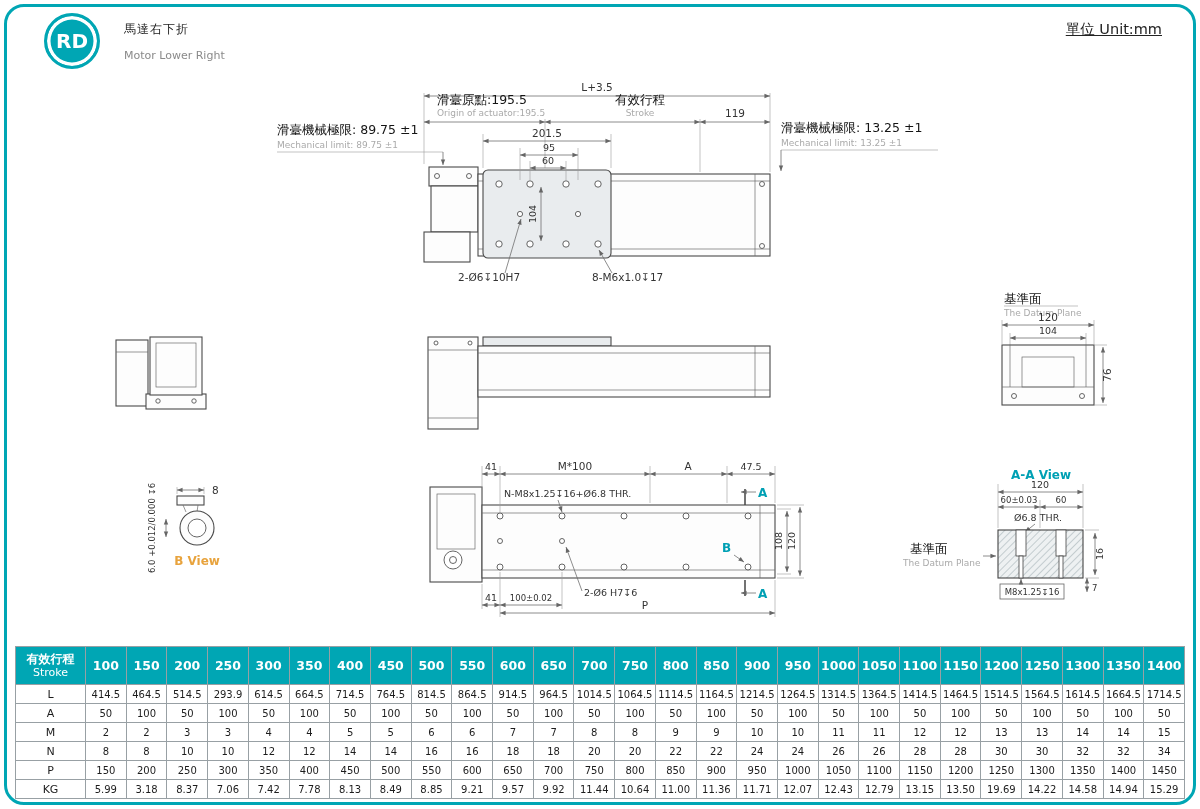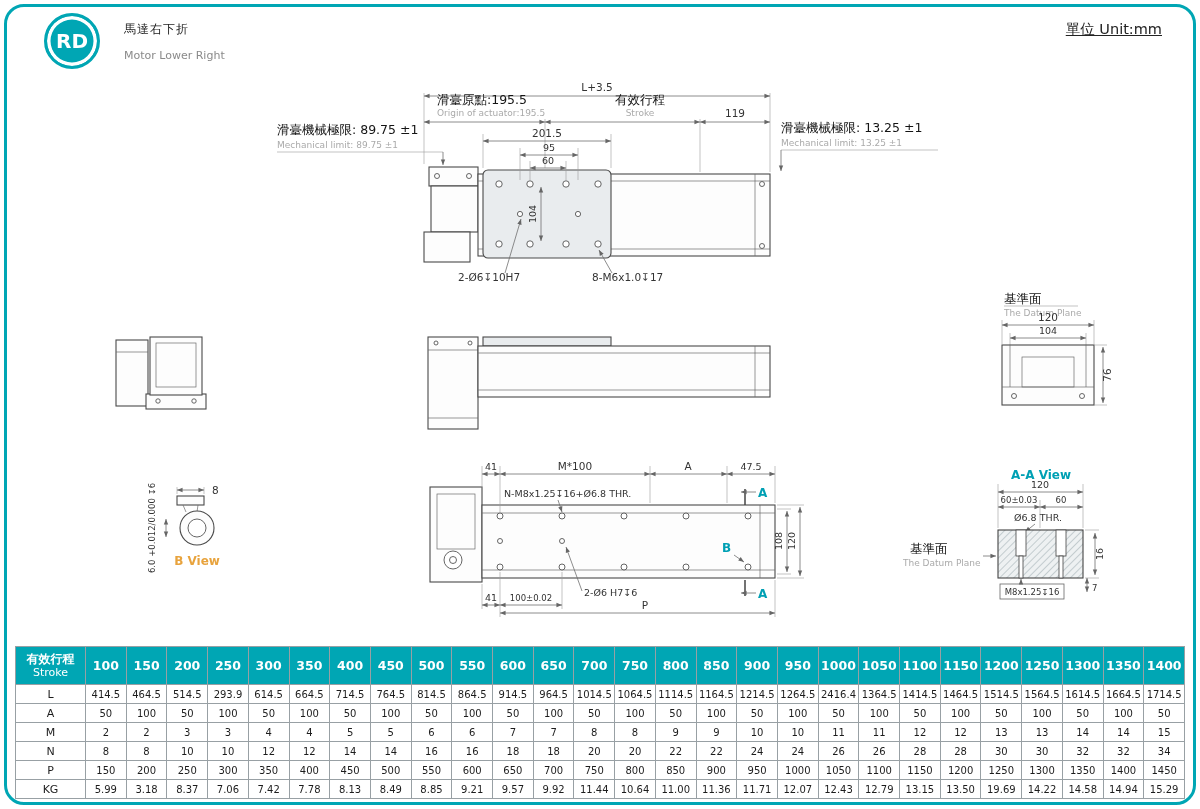--- a/index.html
+++ b/index.html
@@ -402,21 +402,21 @@
         <td>814.5</td>
         <td>864.5</td>
         <td>914.5</td>
         <td>964.5</td>
         <td>1014.5</td>
         <td>1064.5</td>
         <td>1114.5</td>
         <td>1164.5</td>
         <td>1214.5</td>
         <td>1264.5</td>
-        <td>2416.4</td>
+        <td>1314.5</td>
         <td>1364.5</td>
         <td>1414.5</td>
         <td>1464.5</td>
         <td>1514.5</td>
         <td>1564.5</td>
         <td>1614.5</td>
         <td>1664.5</td>
         <td>1714.5</td>
       </tr>
       <tr>

